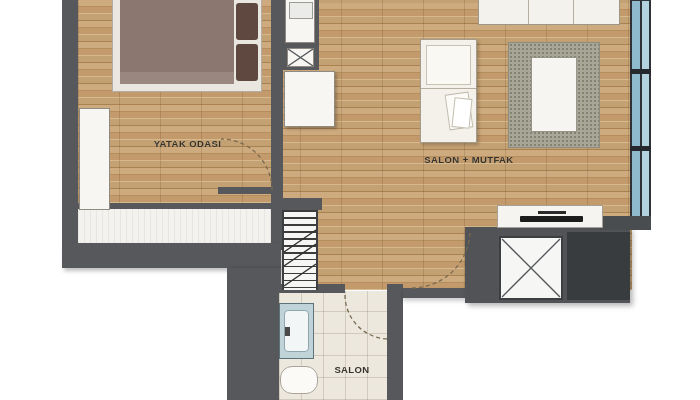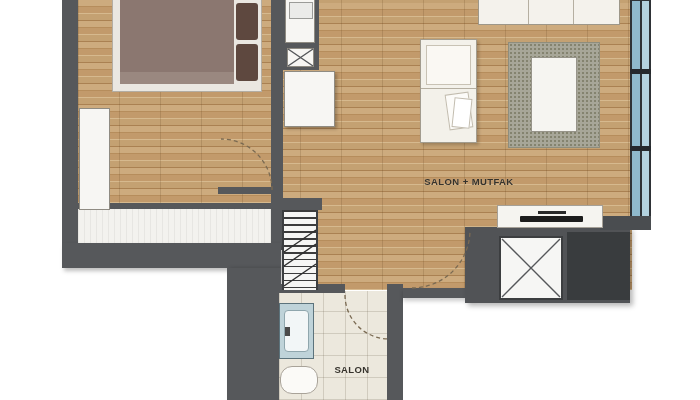--- a/index.html
+++ b/index.html
@@ -134,16 +134,17 @@
       <path d="M 284 252 L 316 230"></path>
       <path d="M 284 266 L 316 244"></path>
       <path d="M 284 286 L 316 264"></path>
     </g>
     <g stroke="#55575a" stroke-width="1.4" fill="none">
       <path d="M 502 239 L 560 297 M 560 239 L 502 297"></path>
       <path d="M 288 49 L 313 66 M 313 49 L 288 66"></path>
     </g>
   </svg>
 
-  <div class="abs label" style="left:409px;top:176px;width:120px;">SALON + MUTFAK</div>
+  <div class="abs label" style="left:130px;top:138px;width:115px;">YATAK ODASI</div>
+  <div class="abs label" style="left:409px;top:154px;width:120px;">SALON + MUTFAK</div>
   <div class="abs label" style="left:322px;top:364px;width:60px;">SALON</div>
 
 </div>
 
 </body></html>

